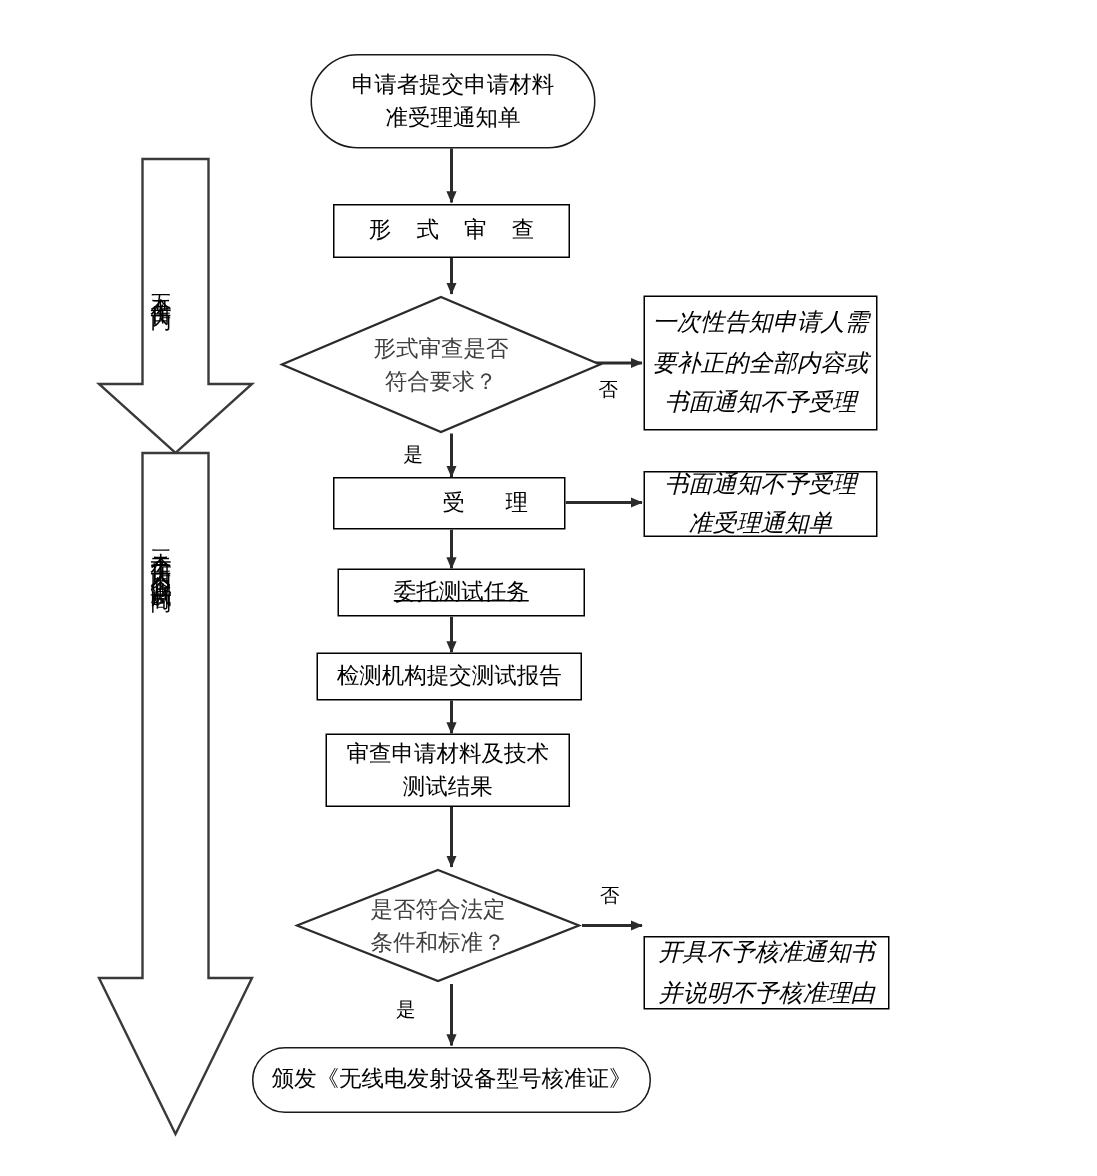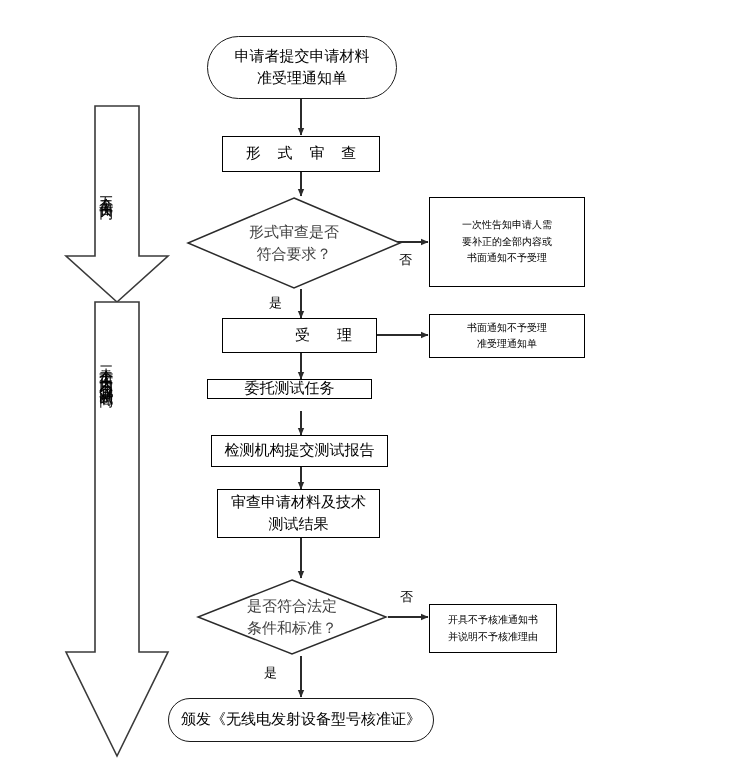--- a/index.html
+++ b/index.html
@@ -33,22 +33,23 @@
     border: 1.6px solid #1a1a1a;
     border-radius: 999px;
     font-size: 15px;
   }
   .process {
     border: 1.5px solid #000000;
     font-size: 15px;
   }
   .note {
     border: 1.5px solid #000000;
-    font-size: 10px;
+    font-size: 16px;
     line-height: 1.65;
+    font-style: italic;
   }
   .wide-spaced {
     letter-spacing: 6px;
     text-indent: 6px;
   }
   .decision {
     position: absolute;
     display: flex;
     align-items: center;
     justify-content: center;
@@ -157,35 +158,35 @@
 
   <div class="note node" style="left:429px; top:197px; width:156px; height:90px;">一次性告知申请人需
 要补正的全部内容或
 书面通知不予受理</div>
 
   <div class="node process wide-spaced" style="left:222px; top:318px; width:155px; height:35px;padding-left:48px;">受　理</div>
 
   <div class="note node" style="left:429px; top:314px; width:156px; height:44px;">书面通知不予受理
 准受理通知单</div>
 
-  <div class="node process" style="left:207px; top:379px; width:165px; height:20px;">委托测试任务</div>
+  <div class="node process" style="left:225px; top:379px; width:165px; height:32px;text-decoration:underline;">委托测试任务</div>
 
   <div class="node process" style="left:211px; top:435px; width:177px; height:32px;">检测机构提交测试报告</div>
 
   <div class="node process" style="left:217px; top:489px; width:163px; height:49px;">审查申请材料及技术
 测试结果</div>
 
   <div class="decision" style="left:196px; top:578px; width:192px; height:78px;">
     <svg width="192" height="78" viewBox="0 0 192 78">
       <polygon points="96,2 190,39 96,76 2,39" fill="#ffffff" stroke="#2b2b2b" stroke-width="1.5"></polygon>
     </svg>
     <div class="dec-label">是否符合法定
 条件和标准？</div>
   </div>
   <div class="edge-label" style="left:400px; top:588px;">否</div>
   <div class="edge-label" style="left:264px; top:664px;">是</div>
 
-  <div class="note node" style="left:429px; top:604px; width:128px; height:49px;">开具不予核准通知书
+  <div class="note node" style="left:429px; top:624px; width:164px; height:49px;">开具不予核准通知书
 并说明不予核准理由</div>
 
   <div class="node terminal" style="left:168px; top:698px; width:266px; height:44px;">颁发《无线电发射设备型号核准证》</div>
 
 </div>
 
 </body></html>

